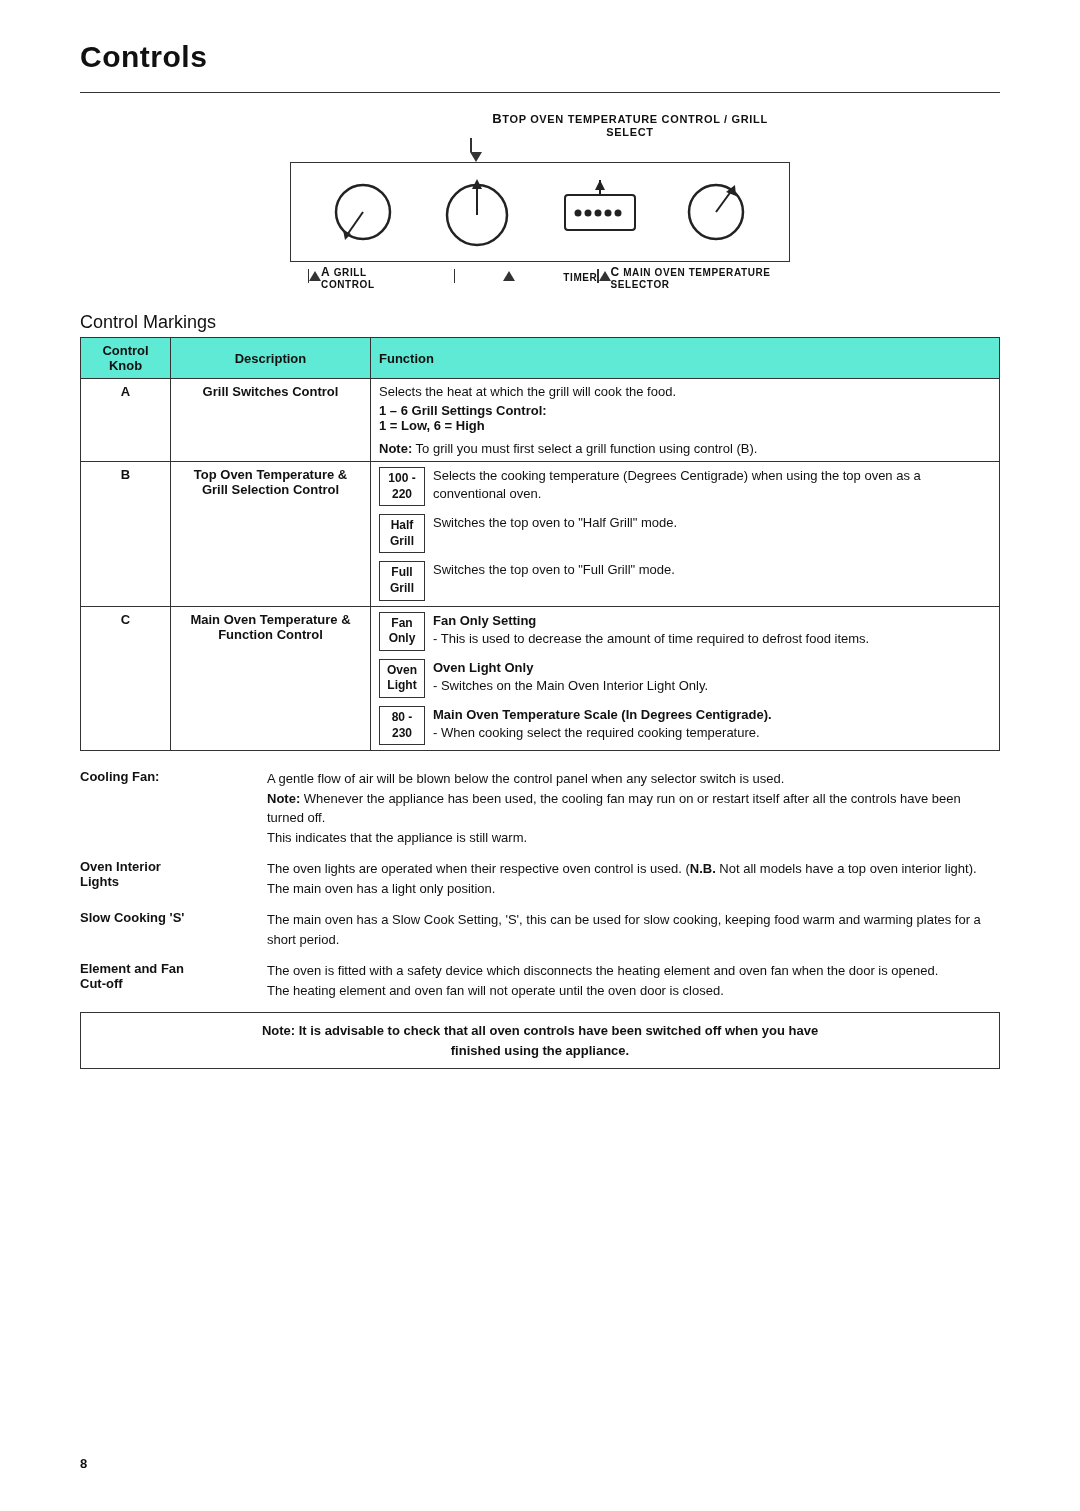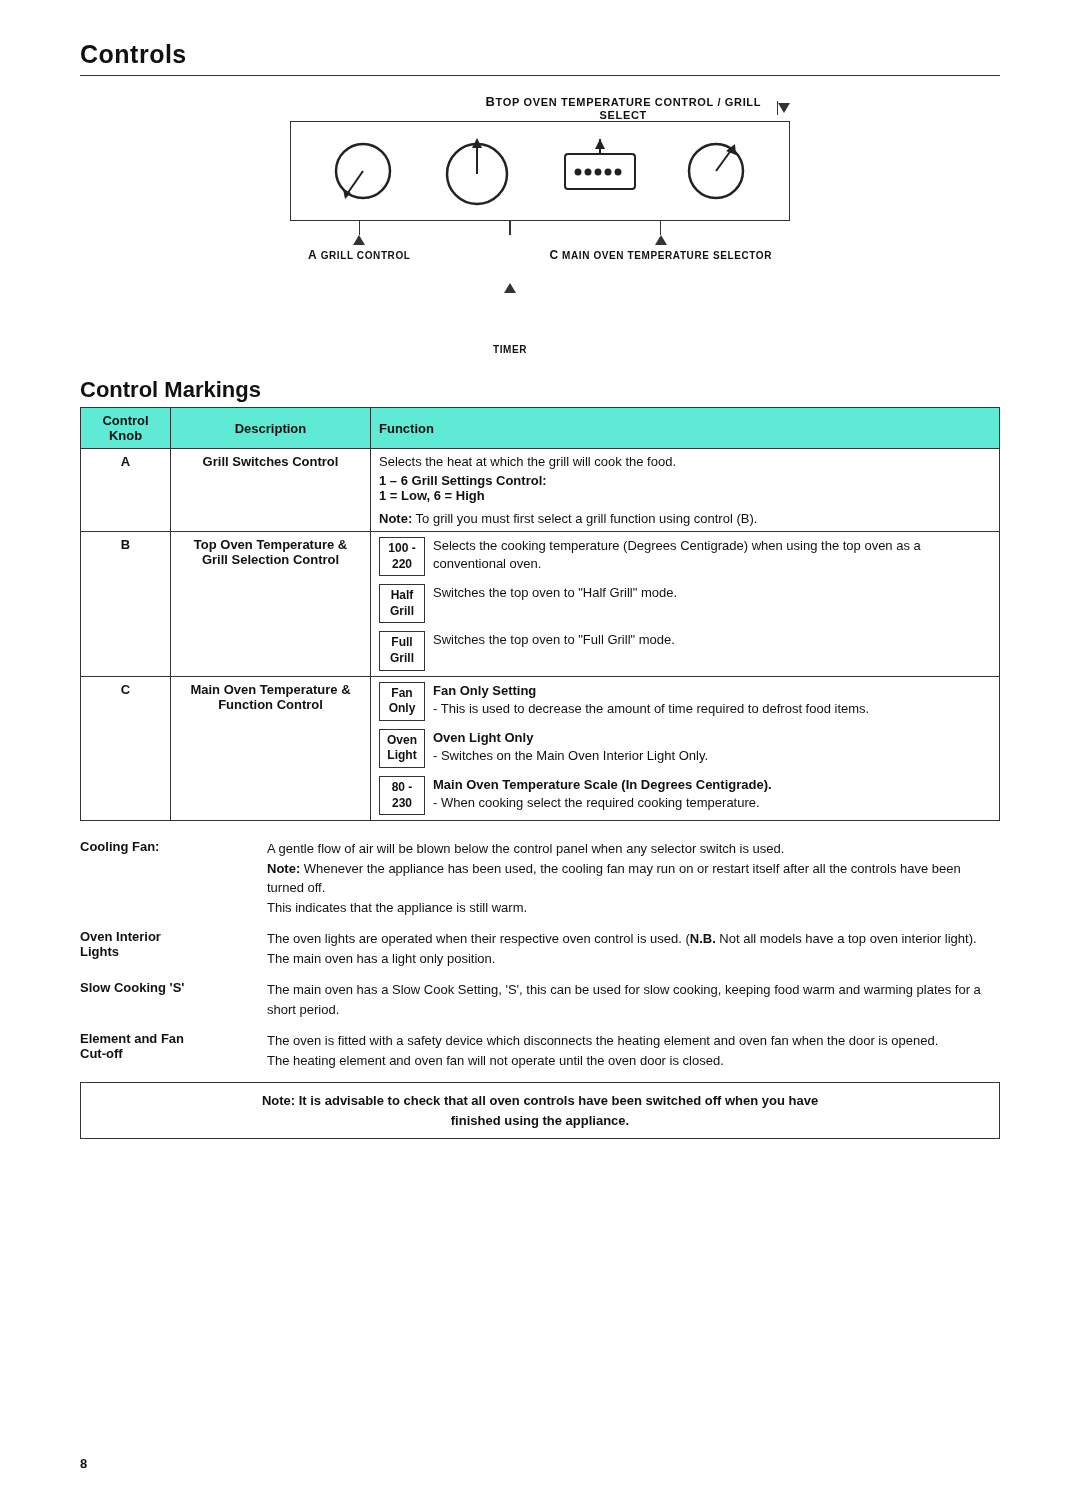--- a/index.html
+++ b/index.html
@@ -8,23 +8,23 @@
       font-family: Arial, sans-serif;
       font-size: 13px;
       color: #111;
       width: 1080px;
       min-height: 1511px;
       padding: 40px 80px 60px 80px;
     }
 
     
     .page-title {
-      font-size: 25px;
-      font-weight: bold;
-      margin-bottom: 6px;
+      font-size: 30px;
+      font-weight: bold;
+      margin-bottom: 18px;
       letter-spacing: 0.5px;
     }
     .title-rule {
       border: none;
       border-top: 1.5px solid #333;
       margin-bottom: 18px;
     }
 
     
     .diagram-section {
@@ -66,22 +66,22 @@
     
     .knob-container {
       display: flex;
       align-items: center;
       justify-content: center;
       position: relative;
     }
 
     
     .section-heading {
-      font-size: 22px;
-      font-weight: bold;
+      font-size: 18px;
+      font-weight: normal;
       margin-bottom: 4px;
     }
 
     
     .control-table {
       width: 100%;
       border-collapse: collapse;
       margin-bottom: 18px;
     }
     .control-table th {
@@ -188,38 +188,39 @@
     }
     .top-label-text {
       font-size: 11px;
       font-weight: bold;
       letter-spacing: 0.06em;
       text-transform: uppercase;
       text-align: center;
     }
     .arrow-line {
       display: flex;
-      align-items: center;
+      flex-direction: column;
+      align-items: flex-start;
     }
     .vert-line {
       width: 1.5px;
       background: #333;
       height: 14px;
     }
 
     
     .bottom-labels-row {
       width: 500px;
       display: flex;
       justify-content: space-around;
       margin-top: 0;
     }
     .bottom-label-item {
       display: flex;
-      flex-direction: column;
+      flex-direction: row;
       align-items: center;
       font-size: 10px;
       letter-spacing: 0.07em;
       text-transform: uppercase;
     }
 
   </style>
 </head>
 <body>
 

